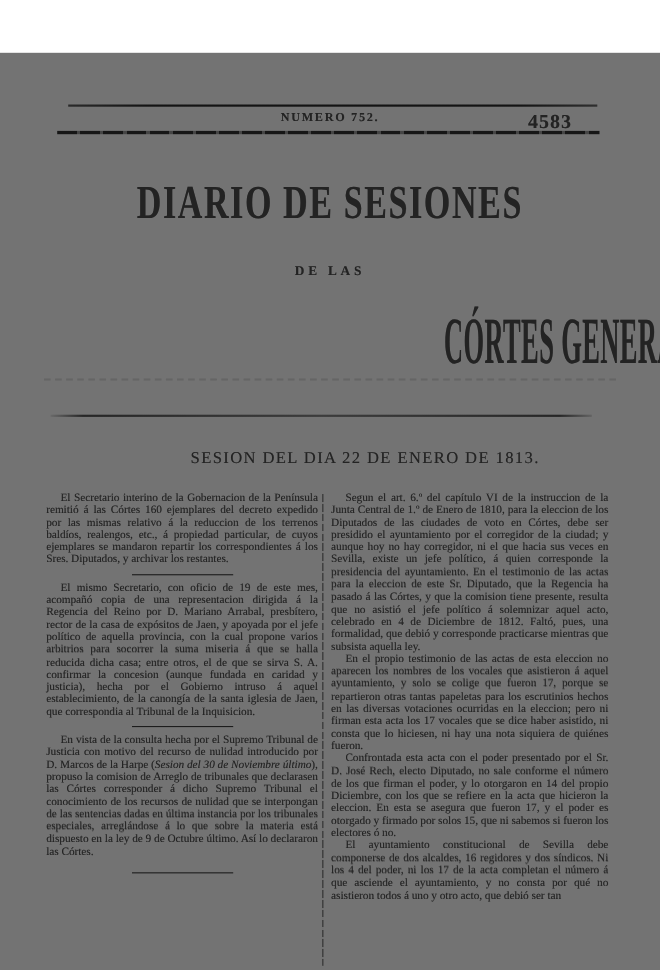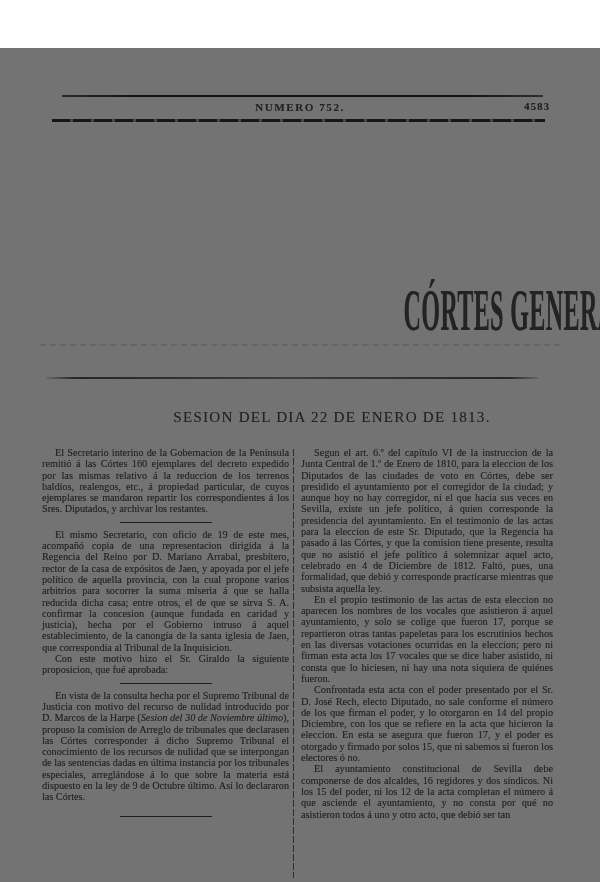--- a/index.html
+++ b/index.html
@@ -12,21 +12,21 @@
     color:#232323;
     text-shadow:0.2px 0.2px 0.4px rgba(35,35,35,0.45);
     margin-top:48px;
   }
 
   
   .rule-top   { position:absolute; top:47px; left:62px; width:481px; height:2px;
                 background:linear-gradient(90deg,#2a2a2a,#141414 15%,#141414 85%,#2f2f2f); }
   .issue      { position:absolute; top:53px; left:0; width:100%; text-align:center;
                 font-size:11px; font-weight:bold; letter-spacing:1.6px; }
-  .pageno     { position:absolute; top:52px; left:524px; font-size:11px;
+  .pageno     { position:absolute; top:52px; left:480px; font-size:18px;
                 font-weight:bold; letter-spacing:1px; }
   .rule-main  { position:absolute; top:71px; left:52px; width:493px; height:3px;
                 background:repeating-linear-gradient(90deg,#161616 0 18px,#454545 18px 21px); }
 
   
   .title-wrap    { position:absolute; top:112px; left:0; width:100%; text-align:center; }
   .title-wrap span { display:inline-block; font-size:43px; font-weight:bold;
                 letter-spacing:2px; white-space:nowrap; transform:scaleX(0.72); }
   .connector  { position:absolute; top:191px; left:0; width:100%; text-align:center;
                 font-size:12px; letter-spacing:3.5px; font-weight:bold; }
@@ -55,40 +55,43 @@
 </head>
 <body>
 
 <div class="page">
 
   <div class="rule-top"></div>
   <div class="issue">NUMERO 752.</div>
   <div class="pageno">4583</div>
   <div class="rule-main"></div>
 
+  <div class="title-wrap">
+    <span>DIARIO DE SESIONES</span>
+  </div>
+  <div class="connector">DE LAS</div>
   <div class="subtitle-wrap">
     <span>CÓRTES GENERALES Y EXTRAORDINARIAS.</span>
   </div>
   <div class="dotted-rule"></div>
   <div class="section-rule"></div>
 
   <div class="session">SESION DEL DIA 22 DE ENERO DE 1813.</div>
 
   <div class="divider"></div>
 
   <div class="col col-left">
     <p>El Secretario interino de la Gobernacion de la Península remitió á las Córtes 160 ejemplares del decreto expedido por las mismas relativo á la reduccion de los terrenos baldíos, realengos, etc., á propiedad particular, de cuyos ejemplares se mandaron repartir los correspondientes á los Sres. Diputados, y archivar los restantes.</p>
     <hr class="sep">
     <p>El mismo Secretario, con oficio de 19 de este mes, acompañó copia de una representacion dirigida á la Regencia del Reino por D. Mariano Arrabal, presbítero, rector de la casa de expósitos de Jaen, y apoyada por el jefe político de aquella provincia, con la cual propone varios arbitrios para socorrer la suma miseria á que se halla reducida dicha casa; entre otros, el de que se sirva S. A. confirmar la concesion (aunque fundada en caridad y justicia), hecha por el Gobierno intruso á aquel establecimiento, de la canongía de la santa iglesia de Jaen, que correspondia al Tribunal de la Inquisicion.</p>
-    <p>Con este motivo hizo el Sr. Giraldo la siguiente proposicion, que fué aprobada:</p>
     <hr class="sep">
     <p><span>En vista de la consulta hecha por el Supremo Tribunal de Justicia con motivo del recurso de nulidad introducido por D. Marcos de la Harpe (</span><span class="it">Sesion del 30 de Noviembre último</span><span>), propuso la comision de Arreglo de tribunales que declarasen las Córtes corresponder á dicho Supremo Tribunal el conocimiento de los recursos de nulidad que se interpongan de las sentencias dadas en última instancia por los tribunales especiales, arreglándose á lo que sobre la materia está dispuesto en la ley de 9 de Octubre último. Así lo declararon las Córtes.</span></p>
     <hr class="sep sep-last">
   </div>
 
   <div class="col col-right">
     <p>Segun el art. 6.º del capítulo VI de la instruccion de la Junta Central de 1.º de Enero de 1810, para la eleccion de los Diputados de las ciudades de voto en Córtes, debe ser presidido el ayuntamiento por el corregidor de la ciudad; y aunque hoy no hay corregidor, ni el que hacia sus veces en Sevilla, existe un jefe político, á quien corresponde la presidencia del ayuntamiento. En el testimonio de las actas para la eleccion de este Sr. Diputado, que la Regencia ha pasado á las Córtes, y que la comision tiene presente, resulta que no asistió el jefe político á solemnizar aquel acto, celebrado en 4 de Diciembre de 1812. Faltó, pues, una formalidad, que debió y corresponde practicarse mientras que subsista aquella ley.</p>
     <p>En el propio testimonio de las actas de esta eleccion no aparecen los nombres de los vocales que asistieron á aquel ayuntamiento, y solo se colige que fueron 17, porque se repartieron otras tantas papeletas para los escrutinios hechos en las diversas votaciones ocurridas en la eleccion; pero ni firman esta acta los 17 vocales que se dice haber asistido, ni consta que lo hiciesen, ni hay una nota siquiera de quiénes fueron.</p>
     <p>Confrontada esta acta con el poder presentado por el Sr. D. José Rech, electo Diputado, no sale conforme el número de los que firman el poder, y lo otorgaron en 14 del propio Diciembre, con los que se refiere en la acta que hicieron la eleccion. En esta se asegura que fueron 17, y el poder es otorgado y firmado por solos 15, que ni sabemos si fueron los electores ó no.</p>
-    <p>El ayuntamiento constitucional de Sevilla debe componerse de dos alcaldes, 16 regidores y dos síndicos. Ni los 15 del poder, ni los 12 de la acta completan el número á que asciende el ayuntamiento, y no consta por qué no asistieron todos á uno y otro acto, que debió ser tan</p>
+    <p>El ayuntamiento constitucional de Sevilla debe componerse de dos alcaldes, 16 regidores y dos síndicos. Ni los 4 del poder, ni los 17 de la acta completan el número á que asciende el ayuntamiento, y no consta por qué no asistieron todos á uno y otro acto, que debió ser tan</p>
   </div>
 
 </div>
 
 </body></html>

